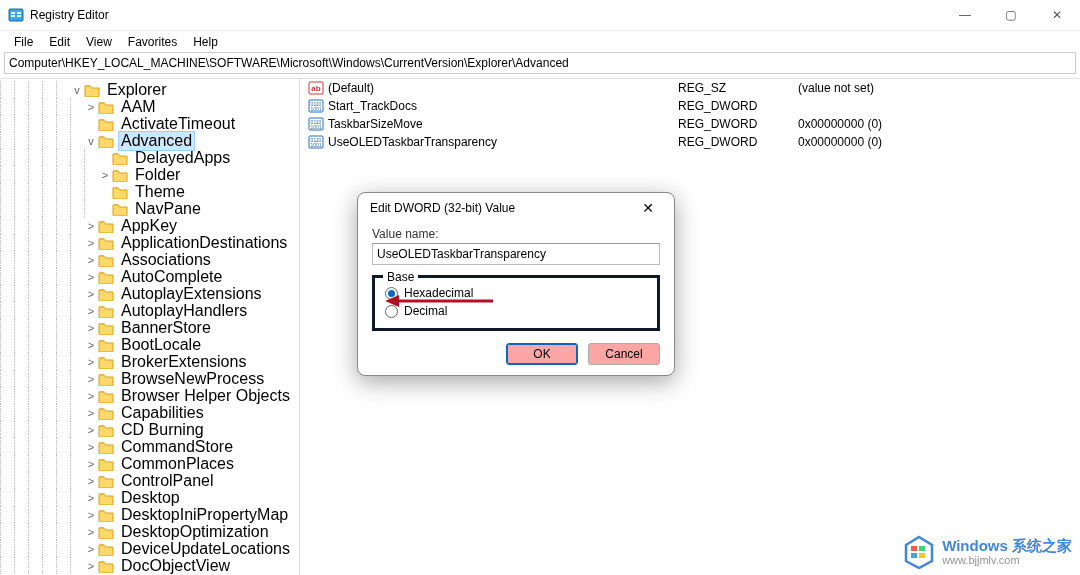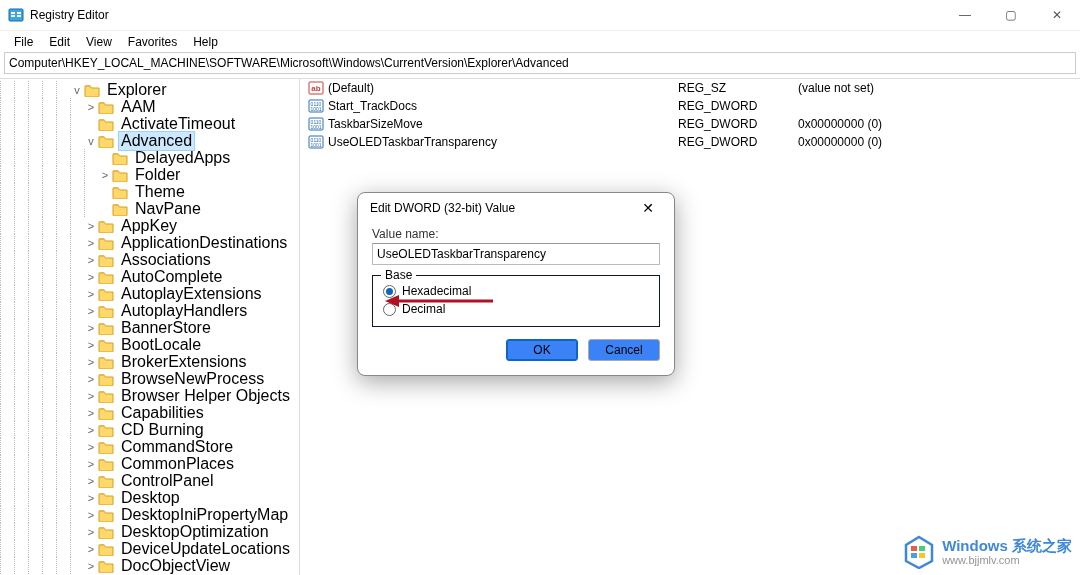--- a/index.html
+++ b/index.html
@@ -50,27 +50,27 @@
 .dialog-shadow { position:absolute; left:357px; top:192px; width:318px; height:184px; background:#fff; border:1px solid #888; border-radius:8px; box-shadow: 0 6px 24px rgba(0,0,0,0.35); }
 .dialog-title { height:30px; display:flex; align-items:center; padding:0 12px; font-size:12px; }
 .dialog-title .spacer { flex:1; }
 .dialog-close { width:28px; height:28px; display:flex; align-items:center; justify-content:center; font-size:14px; cursor:pointer; }
 .dialog-body { padding: 4px 14px 10px 14px; font-size:12px; }
 .dlg-label { color:#333; margin-bottom:2px; }
 .dlg-name-field { width:100%; border:1px solid #bbb; border-top-color:#999; padding:3px 4px; font-size:12px; background:#fff; margin-bottom:10px; }
 .dlg-row2 { display:flex; gap:20px; }
 .dlg-left { flex:0 0 130px; }
 .dlg-data-field { width:100%; border:1px solid #0a66c2; padding:3px 4px; font-size:12px; outline:none; }
-.fieldset { border:1px solid #0f172a; padding:6px 10px 8px 10px; position:relative; flex:1; }
+.fieldset { border:3px solid #0f172a; padding:6px 10px 8px 10px; position:relative; flex:1; }
 .fieldset .legend { position:absolute; top:-8px; left:8px; background:#fff; padding:0 4px; font-size:12px; }
 .radio-row { display:flex; align-items:center; gap:6px; height:18px; font-size:12px; }
 .radio-dot { width:13px; height:13px; border:1px solid #666; border-radius:50%; display:flex; align-items:center; justify-content:center; }
 .radio-dot.checked::after { content:""; width:7px; height:7px; background:#0a66c2; border-radius:50%; }
 .dlg-buttons { display:flex; justify-content:flex-end; gap:10px; margin-top:12px; }
-.dlg-btn { min-width:72px; height:22px; border:1px solid #aaa; background:#3b82f6; font-size:12px; border-radius:3px; }
+.dlg-btn { min-width:72px; height:22px; border:1px solid #aaa; background:#fca5a5; font-size:12px; border-radius:3px; }
 .dlg-btn.primary { border-color:#0a66c2; box-shadow: inset 0 0 0 1px #0a66c2; }
 
 
 .arrow { position:absolute; left:385px; top:294px; width:110px; height:14px; pointer-events:none; }
 
 
 .watermark { position:absolute; right:8px; bottom:6px; display:flex; align-items:center; gap:6px; opacity:0.9; }
 .wm-text1 { color:#2a7bd6; font-size:15px; font-weight:600; }
 .wm-text2 { color:#888; font-size:11px; }
 .wm-stack { display:flex; flex-direction:column; line-height:1.1;}

